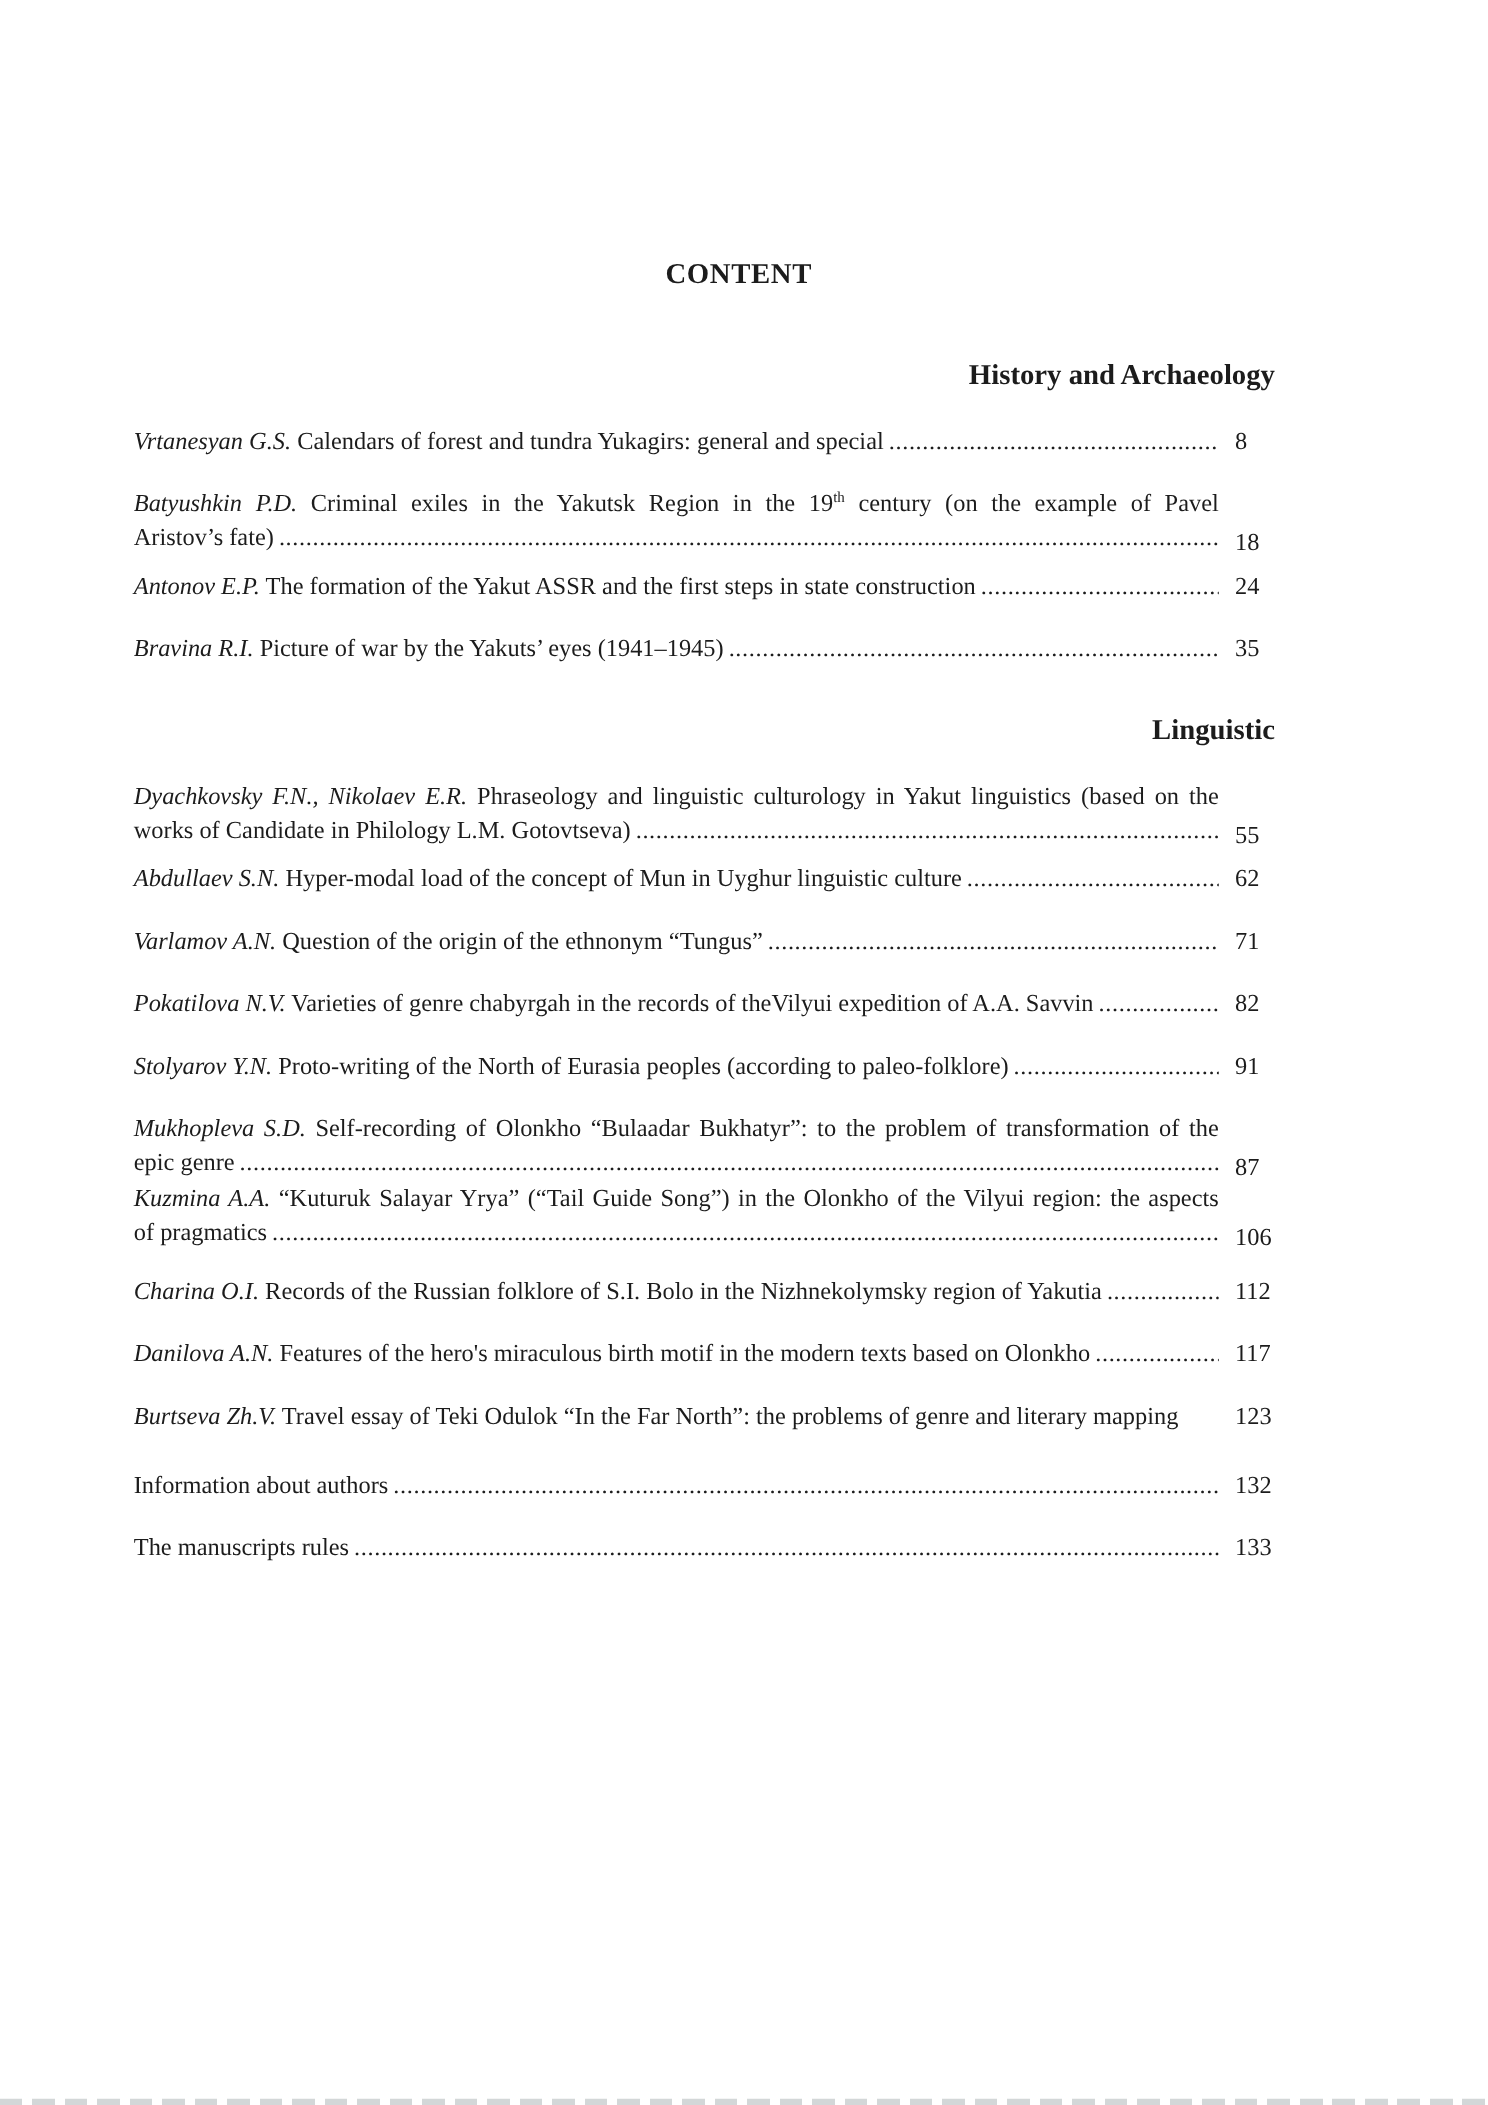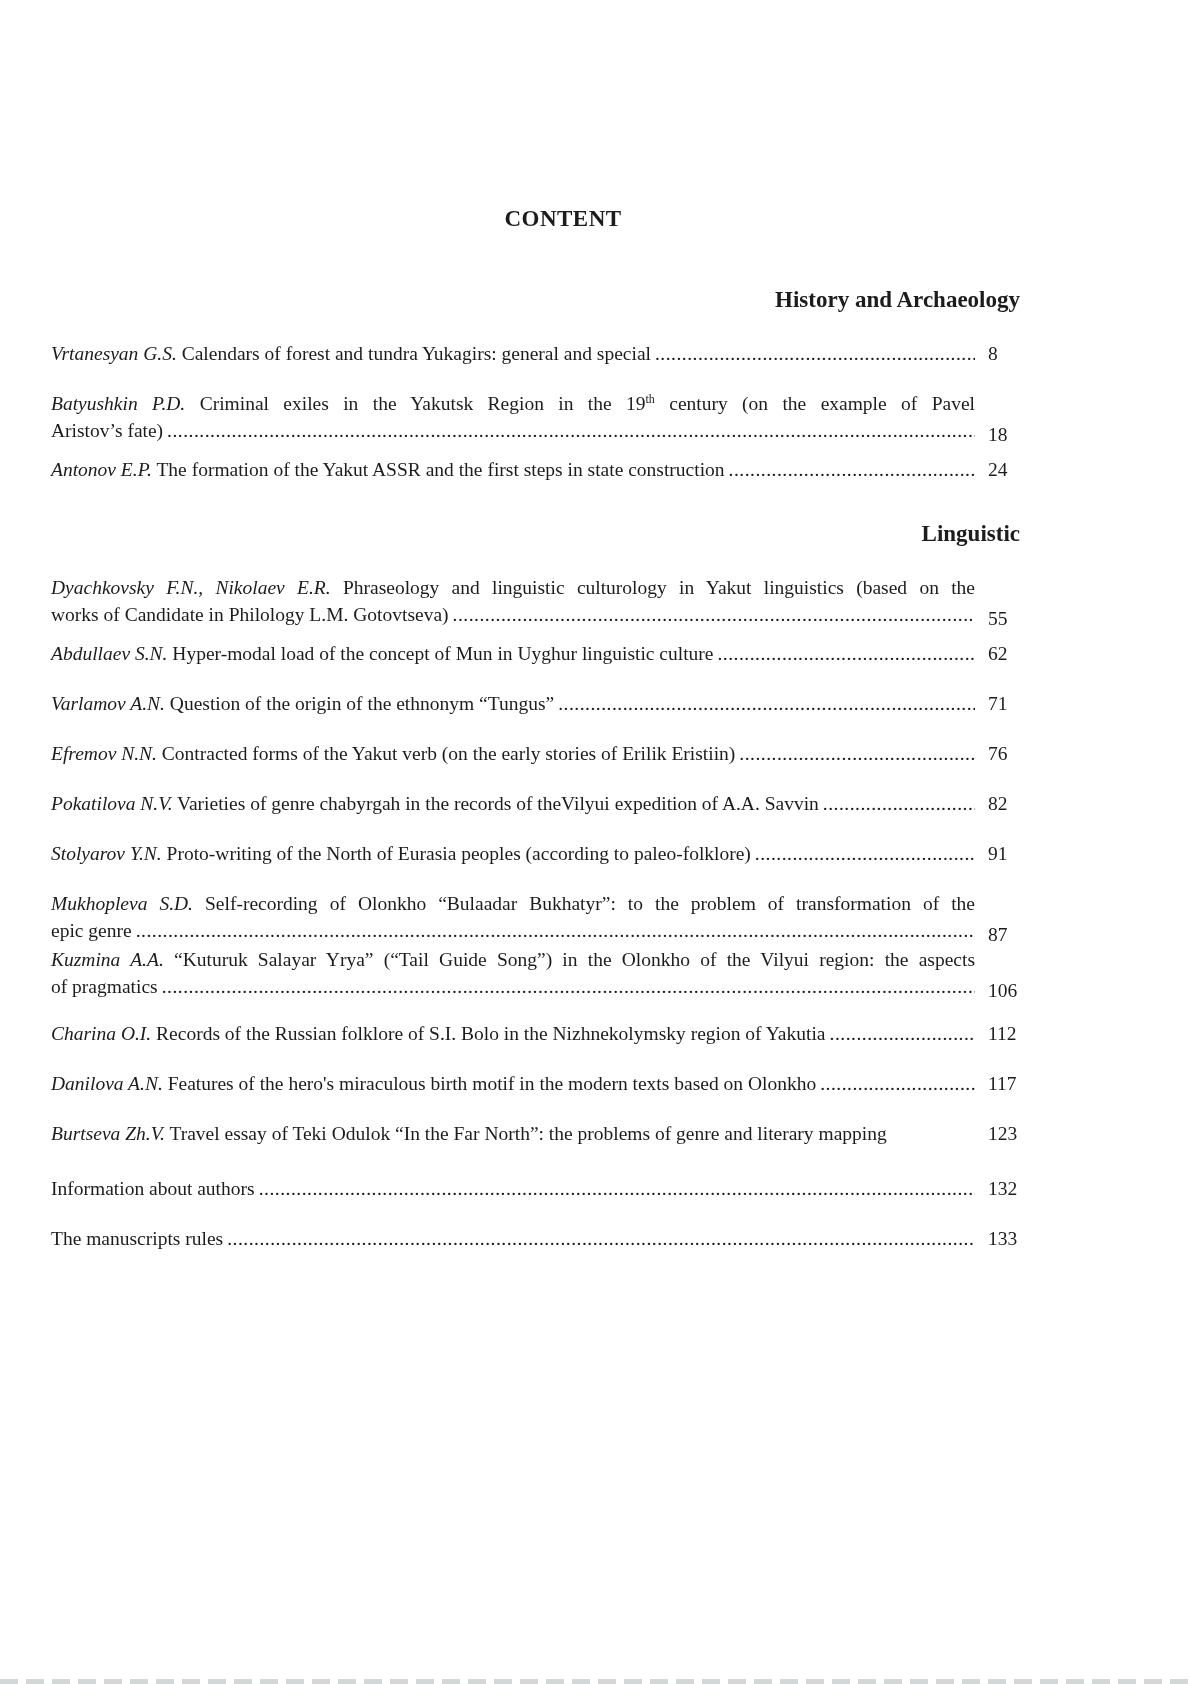--- a/index.html
+++ b/index.html
@@ -8,21 +8,21 @@
     background: #ffffff;
     color: #1c1c1c;
     font-family: "Liberation Serif", "DejaVu Serif", serif;
     position: relative;
     overflow: hidden;
   }
   .sheet {
     position: relative;
     width: 1190px; height: 1684px;
     box-sizing: border-box;
-    padding: 206px 170px 0 51px;
+    padding: 206px 170px 0 107px;
   }
   .page-title {
     font-size: 23px; font-weight: bold;
     line-height: 26px;
     text-align: center;
     padding-left: 55px;           
     letter-spacing: 0.5px;
     margin: 0;
   }
   .section-heading {
@@ -103,20 +103,25 @@
         <span class="pg low">18</span>
       </div>
     </div>
 
     <div class="entry">
       <span class="txt"><i class="au">Antonov E.P.</i> <span>The formation of the Yakut ASSR and the first steps in state construction</span></span>
       <span class="dots"></span>
       <span class="pg">24</span>
     </div>
 
+    <div class="entry">
+      <span class="txt"><i class="au">Bravina R.I.</i> <span>Picture of war by the Yakuts’ eyes (1941–1945)</span></span>
+      <span class="dots"></span>
+      <span class="pg">35</span>
+    </div>
 
   </section>
 
   <section id="sec-1">
     <h2 class="section-heading">Linguistic</h2>
 
     <div class="entry2">
       <div class="l1"><i class="au">Dyachkovsky F.N., Nikolaev E.R.</i> <span>Phraseology and linguistic culturology in Yakut linguistics (based on the</span></div>
       <div class="lrow">
         <span class="txt">works of Candidate in Philology L.M. Gotovtseva)</span>
@@ -130,25 +135,20 @@
       <span class="dots"></span>
       <span class="pg">62</span>
     </div>
 
     <div class="entry">
       <span class="txt"><i class="au">Varlamov A.N.</i> <span>Question of the origin of the ethnonym “Tungus”</span></span>
       <span class="dots"></span>
       <span class="pg">71</span>
     </div>
 
-    <div class="entry">
-      <span class="txt"><i class="au">Efremov N.N.</i> <span>Contracted forms of the Yakut verb (on the early stories of Erilik Eristiin)</span></span>
-      <span class="dots"></span>
-      <span class="pg">76</span>
-    </div>
   </section>
 
   <section id="sec-2">
 
     <div class="entry">
       <span class="txt"><i class="au">Pokatilova N.V.</i> <span>Varieties of genre chabyrgah in the records of theVilyui expedition of A.A. Savvin</span></span>
       <span class="dots"></span>
       <span class="pg">82</span>
     </div>
 

